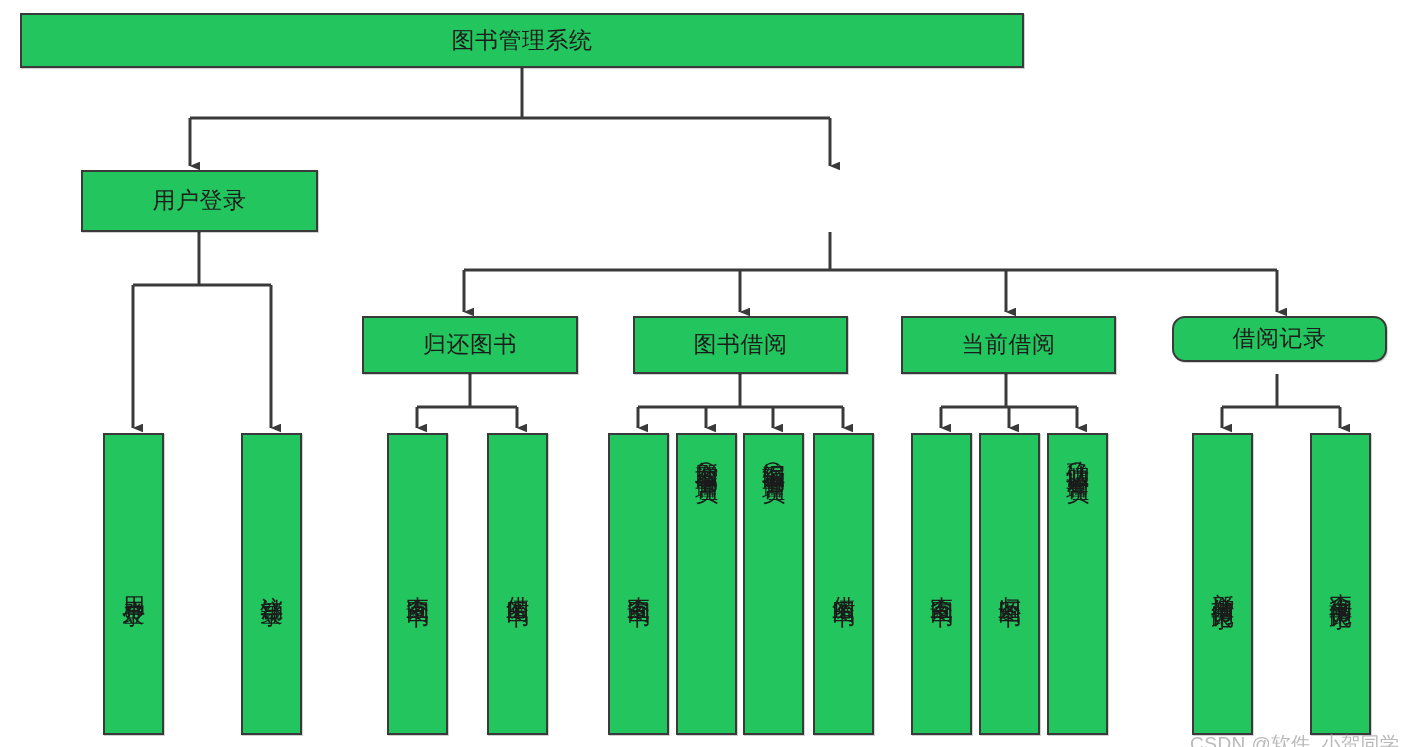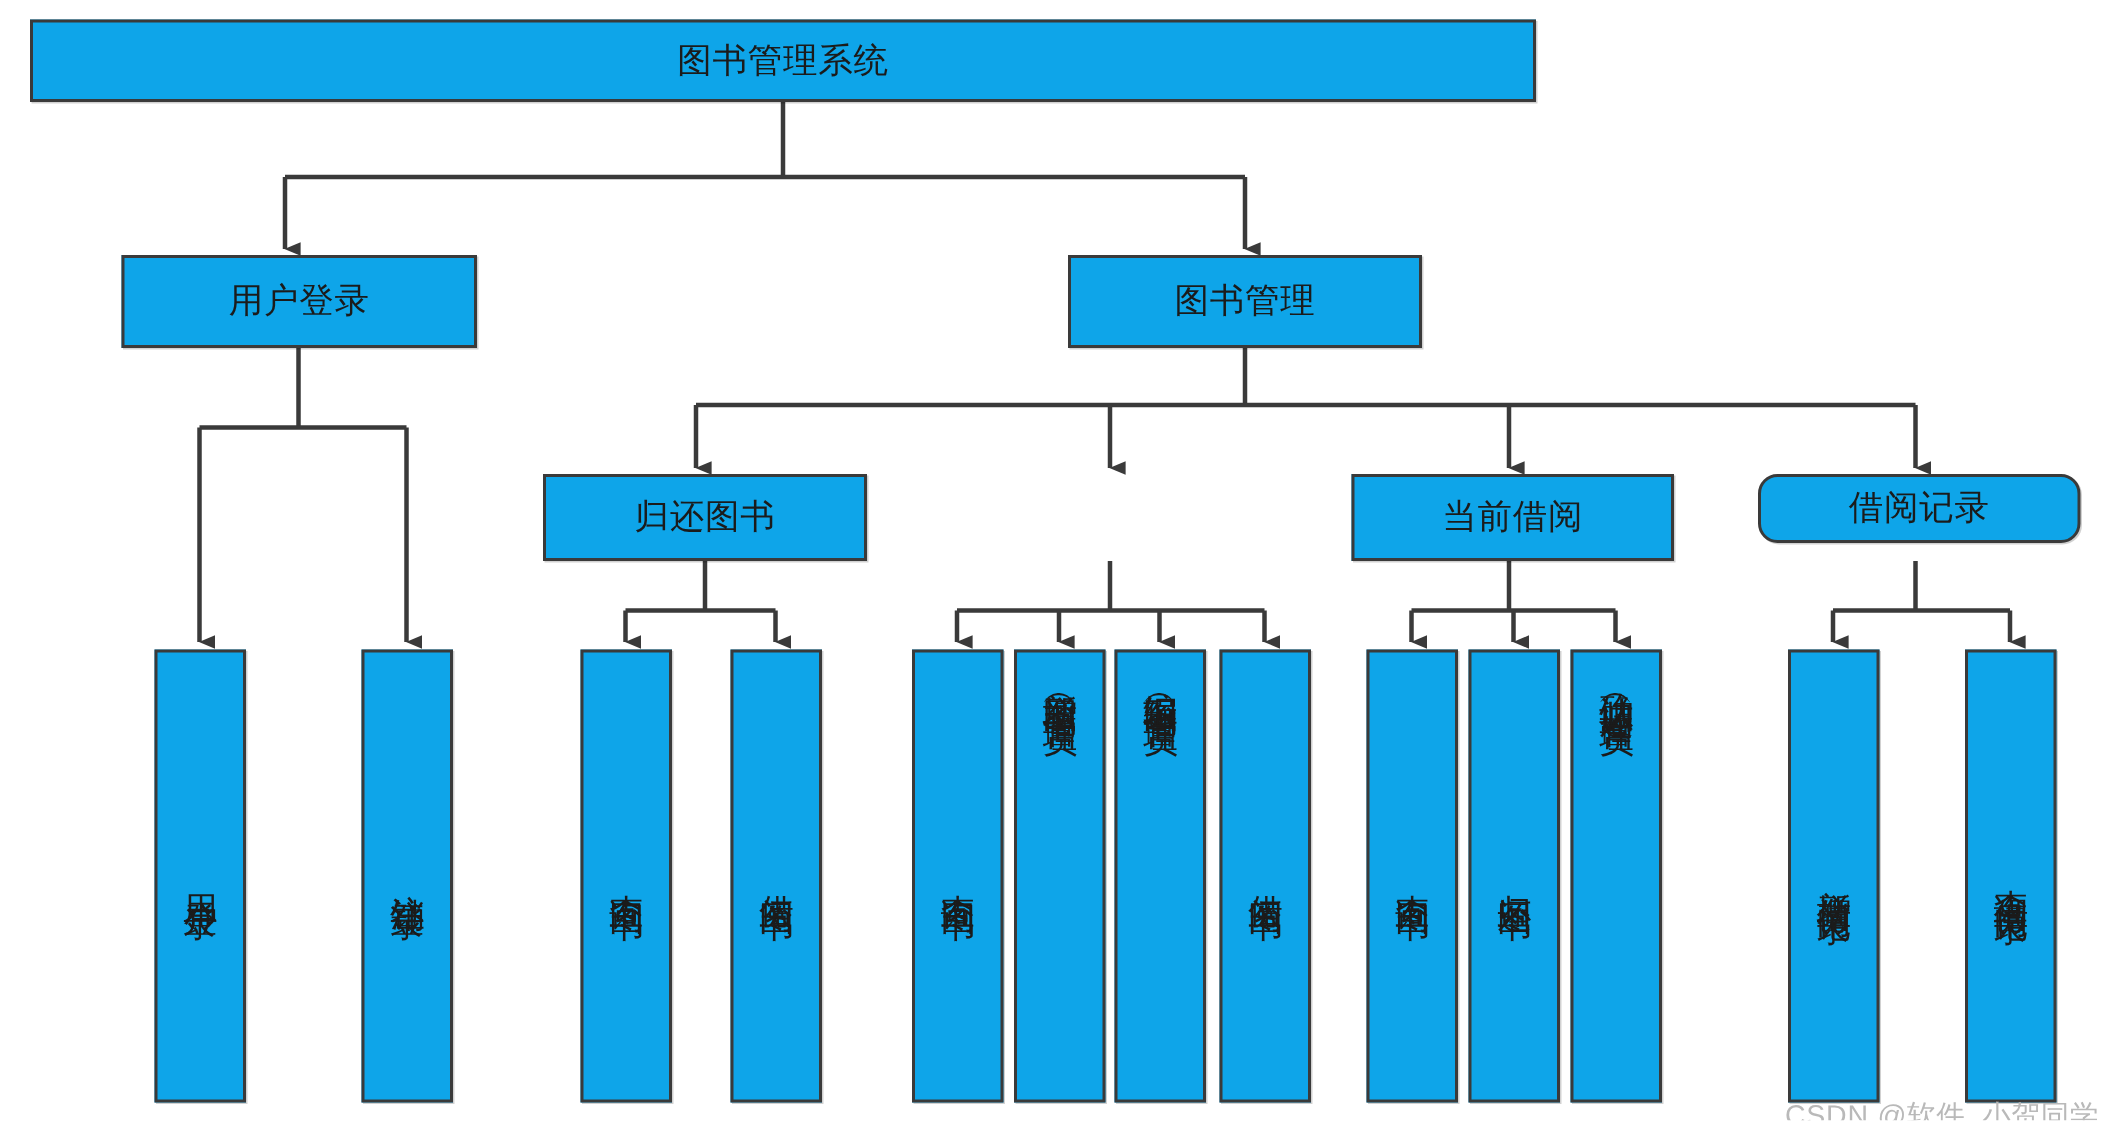--- a/index.html
+++ b/index.html
@@ -22,21 +22,21 @@
     position: absolute;
     left: 0;
     top: 0;
     width: 1405px;
     height: 747px;
     pointer-events: none;
   }
   .node {
     position: absolute;
     box-sizing: border-box;
-    background: #0ea5e9;
+    background: #22c55e;
     border: 2.5px solid #3a3a3a;
     display: flex;
     align-items: center;
     justify-content: center;
     box-shadow: 1px 1px 0 rgba(0,0,0,0.18);
   }
   .node .label {
     font-size: 23px;
     line-height: 1.12;
     color: #1b1b1b;
@@ -124,26 +124,26 @@
     </g>
   </svg>
 
   <div class="node" style="left:20px; top:13px; width:1004px; height:55px;">
     <span class="label">图书管理系统</span>
   </div>
 
   <div class="node" style="left:81px; top:170px; width:237px; height:62px;">
     <span class="label">用户登录</span>
   </div>
-  <div class="node" style="left:712px; top:170px; width:236px; height:62px;">
-    <span class="label">图书管理</span>
-  </div>
 
   <div class="node" style="left:362px; top:316px; width:216px; height:58px;">
     <span class="label">归还图书</span>
+  </div>
+  <div class="node" style="left:633px; top:316px; width:215px; height:58px;">
+    <span class="label">图书借阅</span>
   </div>
   <div class="node" style="left:901px; top:316px; width:215px; height:58px;">
     <span class="label">当前借阅</span>
   </div>
   <div class="node" style="left:1172px; top:316px; width:215px; height:46px;border-radius:13px;">
     <span class="label">借阅记录</span>
   </div>
 
   <div class="node leaf centered" style="left:103px; top:433px; width:61px; height:302px;">
     <span class="label">用户登录</span>

